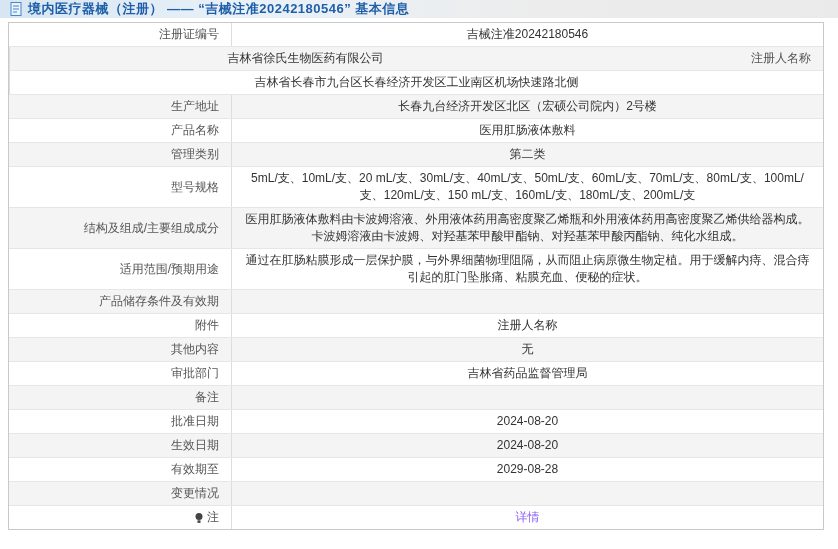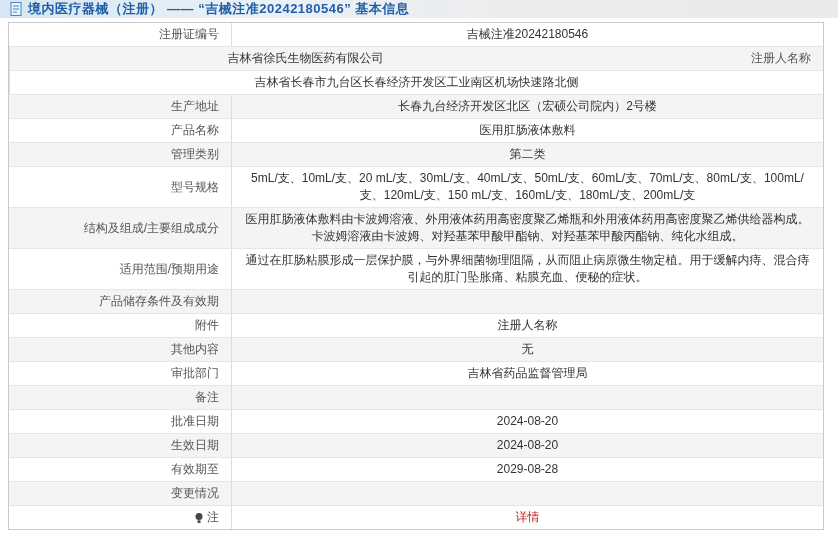--- a/index.html
+++ b/index.html
@@ -49,21 +49,21 @@
     align-items: center;
     gap: 3px;
   }
   .cell.value {
     flex: 1;
     border-left: 1px solid #dddddd;
     min-height: 23px;
     word-break: break-all;
   }
   .label-icon { display: inline-flex; align-items: center; height: 17px; }
-  .value-link { color: #b91c1c; text-decoration: none; cursor: pointer; }
+  .value-link { color: #8b5cf6; text-decoration: none; cursor: pointer; }
 </style>
 </head>
 <body>
 
 <div class="page-header">
   <span class="doc-icon">
     <svg width="12" height="14" viewBox="0 0 12 14">
       <rect x="1" y="0.5" width="10" height="13" fill="#eaf2fa" stroke="#4a86c8" stroke-width="1"></rect>
       <line x1="3" y1="4" x2="9" y2="4" stroke="#4a86c8" stroke-width="1"></line>
       <line x1="3" y1="7" x2="9" y2="7" stroke="#4a86c8" stroke-width="1"></line>

